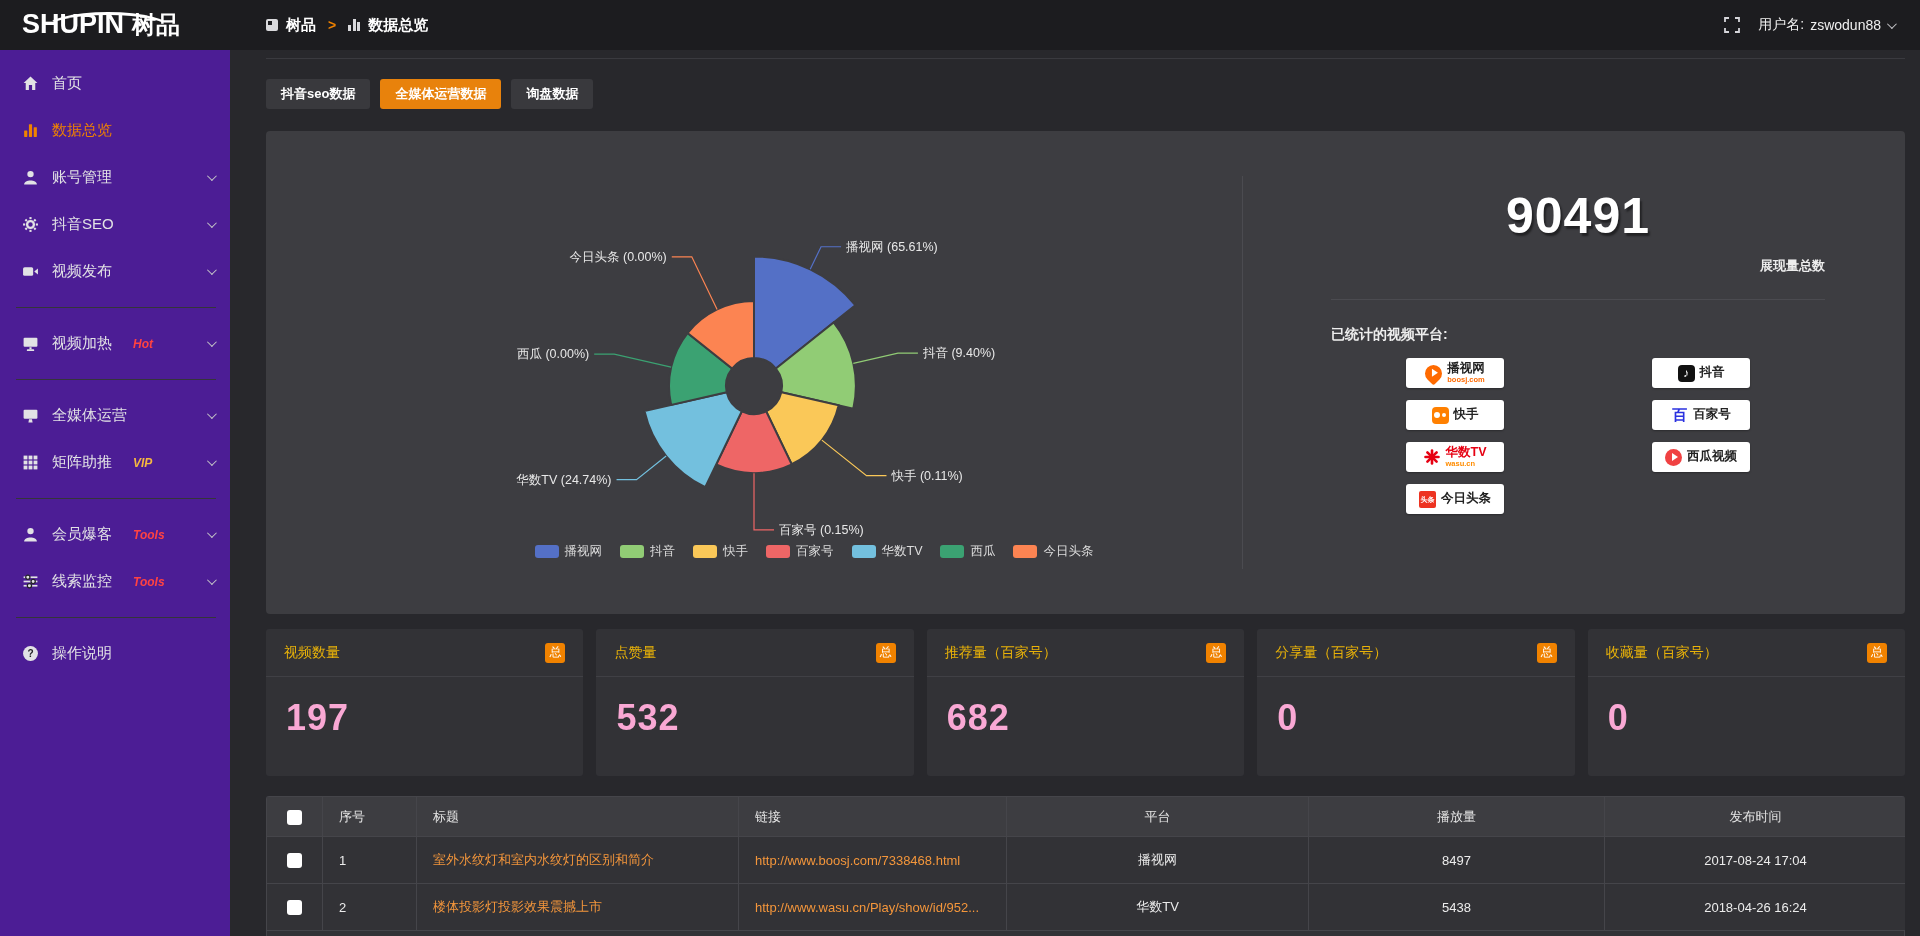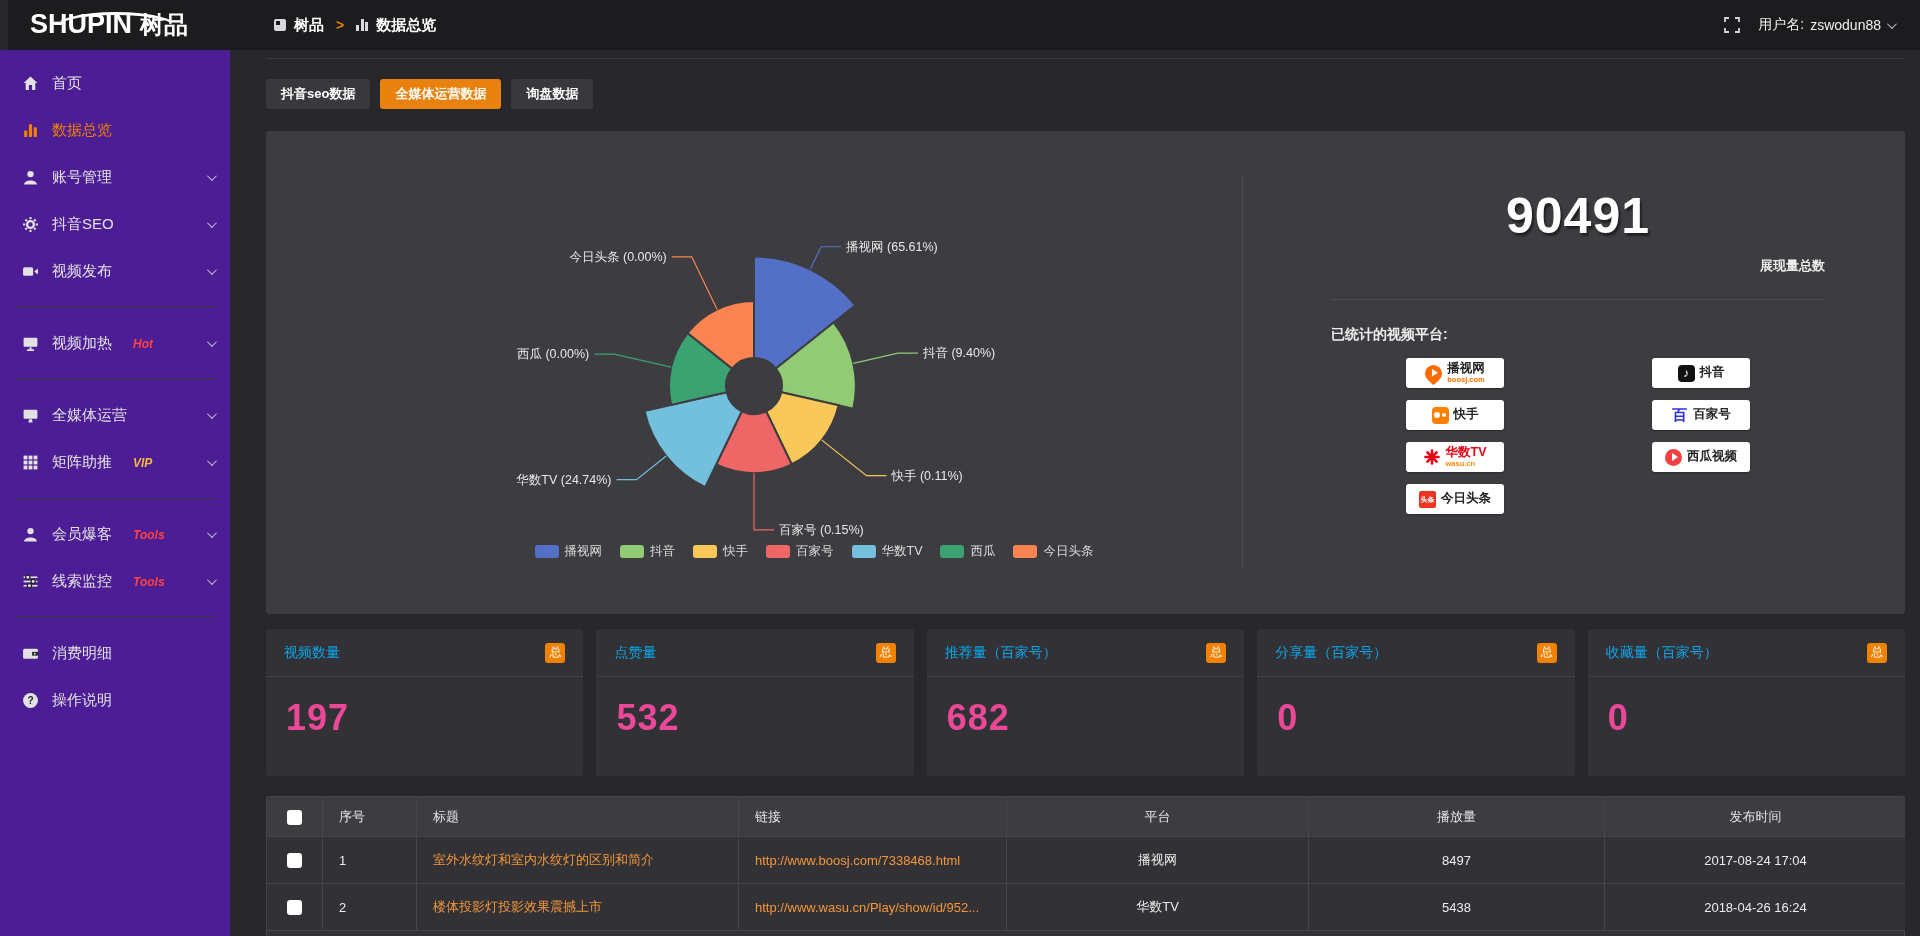--- a/index.html
+++ b/index.html
@@ -1,21 +1,21 @@
 <!DOCTYPE html>
 <html><head>
 <meta charset="utf-8">
 <style>
   * { margin:0; padding:0; box-sizing:border-box; }
   html,body { width:1920px; height:936px; overflow:hidden;
     font-family:"Liberation Sans","DejaVu Sans",sans-serif;
     background:#28282c; color:#e6e6e8; }
 
   
-  .topbar { position:fixed; top:0; left:8px; right:0; height:50px;
+  .topbar { position:fixed; top:0; left:0; right:0; height:50px;
     background:#1c1c1f; display:flex; align-items:center; z-index:10; }
   .logo { display:flex; align-items:baseline; padding-left:22px; width:230px; position:relative; }
   .logo-arc { position:absolute; left:44px; top:3px; width:128px; height:34px;
     border:3px solid transparent; border-top-color:#fff; border-radius:50%; }
   .logo-en { font-size:27px; font-weight:800; color:#fff; letter-spacing:0; }
   .logo-cjk { font-size:24px; font-weight:700; color:#fff; margin-left:8px; }
   .breadcrumb { display:flex; align-items:center; gap:8px; margin-left:36px;
     font-size:15px; font-weight:bold; color:#fff; }
   .bc-app-icon { width:12px; height:12px; background:#d9d9dc; border-radius:2px; position:relative; }
   .bc-app-icon::after { content:""; position:absolute; left:2px; top:2px; width:4px; height:4px; background:#1c1c1f; }
@@ -84,24 +84,24 @@
   .lg.xigua::after { content:""; border-left:6px solid #fff; border-top:4px solid transparent;
     border-bottom:4px solid transparent; margin-left:2px; }
   .plat-name.red { color:#e60012; }
   .plat-sub.red { color:#ff8c00; }
 
   
   .cards { display:flex; gap:13px; margin-top:15px; }
   .card { flex:1; background:#323236; border-radius:3px; height:147px; }
   .card-head { height:48px; display:flex; align-items:center; justify-content:space-between;
     padding:0 18px; border-bottom:1px solid #404045; }
-  .card-title { font-size:14px; color:#0ea5e9; }
+  .card-title { font-size:14px; color:#eab308; }
   .badge-total { width:20px; height:20px; background:#f08200; color:#fff; font-size:12px;
     border-radius:3px; display:flex; align-items:center; justify-content:center; cursor:pointer; }
-  .card-value { font-size:36px; color:#ec4899; font-weight:600; padding:20px 20px 0; letter-spacing:1px; }
+  .card-value { font-size:36px; color:#f9a8d4; font-weight:600; padding:20px 20px 0; letter-spacing:1px; }
 
   
   .table-wrap { margin-top:20px; height:163px; overflow:hidden; border-radius:3px; }
   table { width:100%; border-collapse:collapse; table-layout:fixed; }
   th, td { border:1px solid #45454a; font-size:13px; }
   th { background:#3d3d41; height:40px; color:#e4e4e4; font-weight:normal; }
   td { background:#323236; height:47px; color:#ececec; }
   th.l, td.l { text-align:left; padding-left:16px; }
   th.c, td.c { text-align:center; }
   .cbx { width:15px; height:15px; background:#fff; border-radius:3px; display:inline-block;
@@ -272,30 +272,20 @@
           <circle cx="5.5" cy="4" r="2" stroke="#232327" stroke-width="1.2"></circle>
           <circle cx="10.5" cy="8" r="2" stroke="#232327" stroke-width="1.2"></circle>
           <circle cx="7" cy="12" r="2" stroke="#232327" stroke-width="1.2"></circle>
         </svg>
       </span>
       <span>线索监控</span>
       <span class="side-tag" style="color:#ff4242">Tools</span>
       <span class="chev side-chev"></span>
     </div>
     <div class="side-div"></div>
-    <div class="side-item">
-      <span class="s-ic">
-        <svg viewBox="0 0 16 16" fill="currentColor">
-          <rect x="1" y="3.5" width="14" height="9.5" rx="1.5"></rect>
-          <rect x="9.5" y="6.5" width="5.5" height="3.5" fill="#232327"></rect>
-          <circle cx="12" cy="8.2" r=".9"></circle>
-        </svg>
-      </span>
-      <span>消费明细</span>
-    </div>
     <div class="side-item">
       <span class="s-ic">
         <svg viewBox="0 0 16 16" fill="currentColor">
           <circle cx="8" cy="8" r="7"></circle>
           <text x="8" y="11.2" text-anchor="middle" font-size="9.5" font-weight="bold" fill="#232327">?</text>
         </svg>
       </span>
       <span>操作说明</span>
     </div>
   </nav>

